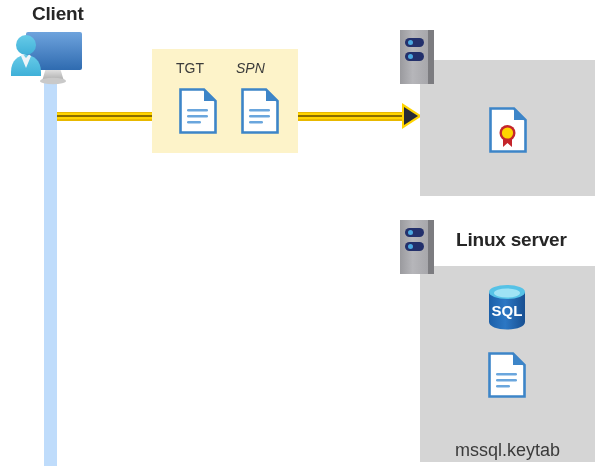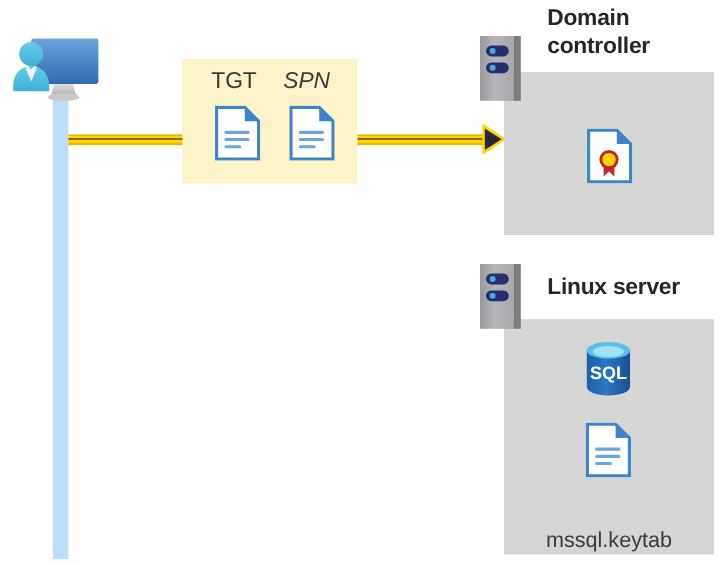--- a/index.html
+++ b/index.html
@@ -25,21 +25,21 @@
     font-weight: bold;
     color: #262626;
     font-size: 19px;
     line-height: 23px;
     letter-spacing: -0.2px;
     white-space: pre-line;
   }
   .plain-label {
     font-family: "Liberation Sans", sans-serif;
     color: #3b3b3b;
-    font-size: 19px;
+    font-size: 14px;
     line-height: 22px;
     white-space: nowrap;
   }
   .doc-caption {
     font-family: "Liberation Sans", sans-serif;
     color: #3b3b3b;
     font-size: 18px;
     white-space: nowrap;
     text-align: center;
   }
@@ -164,20 +164,21 @@
   #linux-sql { left: 484px; top: 283px; }
   #linux-doc { left: 488px; top: 352px; }
 </style>
 </head>
 <body>
 
 <div id="canvas">
 
   <div class="abs" id="lifeline"></div>
 
+  <div class="abs title-bold" id="client-title">Client</div>
 
   <div class="abs" id="client-icon">
     <svg viewBox="0 0 84 62" xmlns="http://www.w3.org/2000/svg">
       <defs>
         <linearGradient id="monGrad" x1="0" y1="0" x2="0" y2="1">
           <stop offset="0%" stop-color="#6ea3dd"></stop>
           <stop offset="100%" stop-color="#2f6bb0"></stop>
         </linearGradient>
         <linearGradient id="standGrad" x1="0" y1="0" x2="0" y2="1">
           <stop offset="0%" stop-color="#e9e9e9"></stop>
@@ -224,22 +225,20 @@
     <svg viewBox="0 0 38 46" xmlns="http://www.w3.org/2000/svg">
       <path d="M1.5 1.5 L25 1.5 L36.5 13 L36.5 44.5 L1.5 44.5 Z" fill="#ffffff" stroke="#3d85c8" stroke-width="2.6"></path>
       <path d="M25 1.5 L36.5 13 L25 13 Z" fill="#3d85c8"></path>
       <rect x="8" y="21" width="21" height="2.6" rx="1.3" fill="#6aa6dd"></rect>
       <rect x="8" y="27" width="21" height="2.6" rx="1.3" fill="#6aa6dd"></rect>
       <rect x="8" y="33" width="14" height="2.6" rx="1.3" fill="#6aa6dd"></rect>
     </svg>
   </div>
 
   <div class="abs gray-panel" id="dc-panel"></div>
-  <div class="abs title-bold" id="dc-title">Domain
-controller</div>
   <div class="abs server-rack" id="dc-server">
     <div class="body"></div>
     <div class="edge"></div>
     <div class="pill p1"></div>
     <div class="led l1"></div>
     <div class="pill p2"></div>
     <div class="led l2"></div>
   </div>
   <div class="abs cert-icon" id="dc-cert">
     <svg viewBox="0 0 38 46" xmlns="http://www.w3.org/2000/svg">

